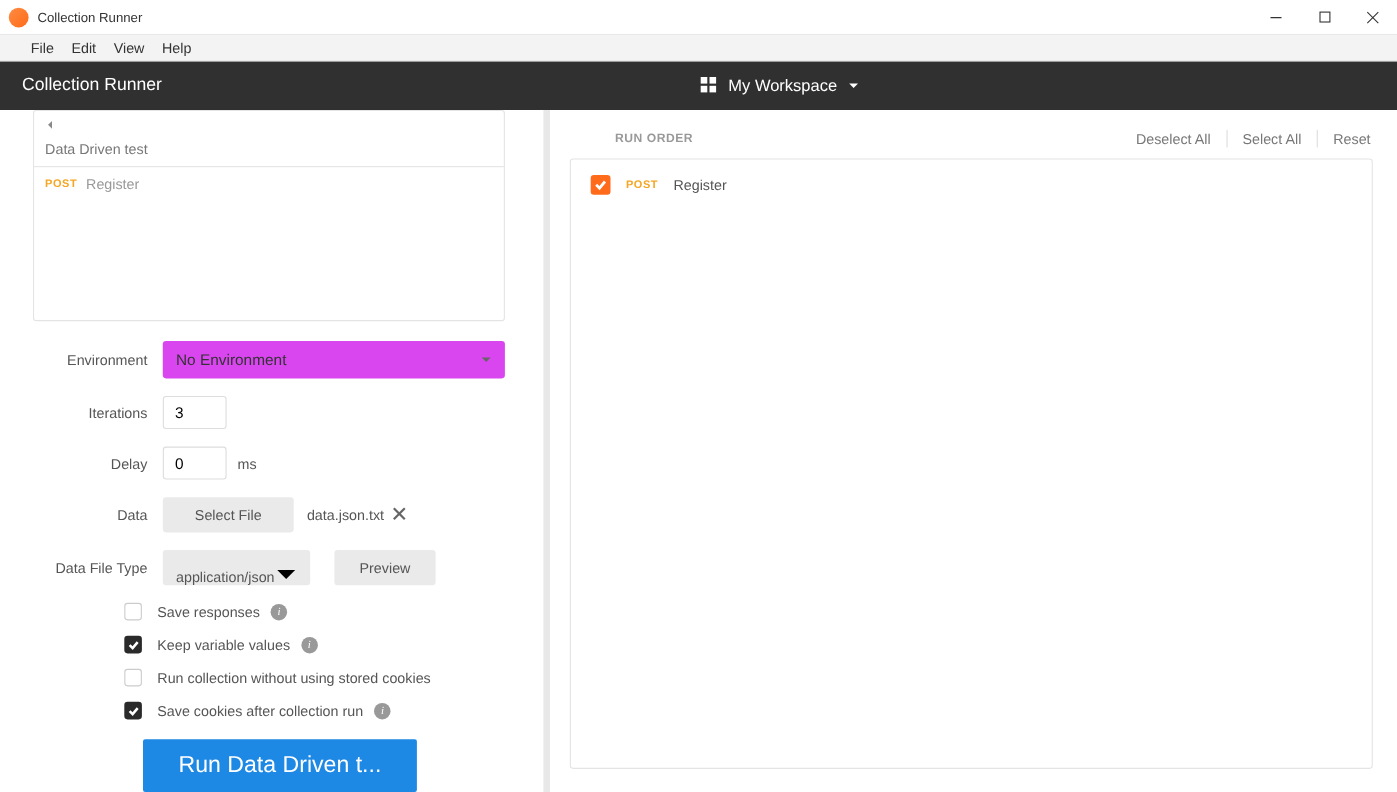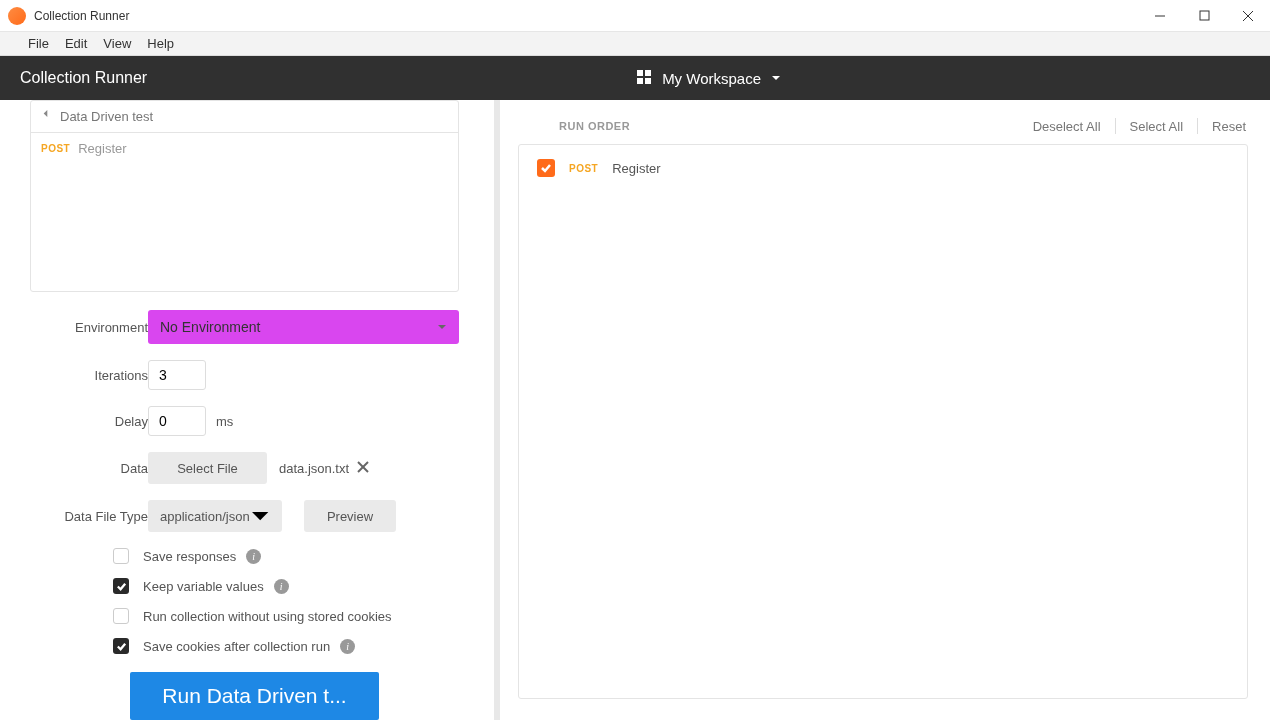--- a/index.html
+++ b/index.html
@@ -23,41 +23,41 @@
 .workspace-chevron svg { width: 10px; height: 10px; fill: #fff; }
 .topbar-right { display: flex; gap: 10px; padding-right: 14px; }
 .topbar-btn { background: #404040; color: #ddd; padding: 8px 14px; font-size: 13px; border-radius: 2px; cursor: pointer; }
 
 .content { display: flex; height: calc(100% - 100px); }
 .leftcol { width: 500px; padding: 0 18px 0 30px; position: relative; }
 .leftcol::after { content: ""; position: absolute; right: 0; top: 0; bottom: 0; width: 6px; background: #e8e8e8; }
 .rightcol { flex: 1; padding: 0 18px; }
 
 .collection-box { border: 1px solid #e4e4e4; border-radius: 3px; margin-top: 0; height: 192px; width: 429px; display: flex; flex-direction: column; }
-.collection-header { padding: 8px 10px; border-bottom: 1px solid #e4e4e4; display: flex; align-items: flex-start; gap: 10px; }
+.collection-header { padding: 8px 10px; border-bottom: 1px solid #e4e4e4; display: flex; align-items: flex-start; gap: 10px; flex-direction: column; }
 .collection-header svg { width: 9px; height: 9px; fill: #888; }
 .collection-header-text { font-size: 13px; color: #777; }
 .collection-body { flex: 1; padding: 8px 10px; }
 .request-row { display: flex; align-items: center; gap: 8px; }
 .method-post { font-size: 10px; font-weight: 700; color: #f5a623; letter-spacing: 0.5px; }
 .request-name { font-size: 13px; color: #999; }
 
 .settings { margin-top: 18px; width: 429px; }
 .row { display: flex; align-items: center; margin-bottom: 16px; }
-.row-label { width: 118px; text-align: right; font-size: 13px; color: #555; }
+.row-label { width: 118px; text-align: right; padding-right: 14px; font-size: 13px; color: #555; }
 .select-env { width: 311px; height: 34px; background: #d946ef; border-radius: 3px; display: flex; align-items: center; padding: 0 12px; justify-content: space-between; cursor: pointer; }
 .select-env-text { font-size: 14px; color: #333; }
 .select-env svg { width: 10px; height: 10px; fill: #666; }
 .num-input { width: 58px; height: 30px; border: 1px solid #ddd; border-radius: 3px; padding: 0 10px; font-size: 14px; }
 .unit { margin-left: 10px; font-size: 13px; color: #555; }
 .file-btn { width: 119px; height: 32px; background: #eaeaea; border-radius: 3px; display: flex; align-items: center; justify-content: center; font-size: 13px; color: #555; cursor: pointer; }
 .file-name { margin-left: 12px; font-size: 13px; color: #555; }
 .file-clear { margin-left: 8px; cursor: pointer; }
 .file-clear svg { width: 12px; height: 12px; stroke: #666; stroke-width: 2; }
-.filetype-select { width: 134px; height: 32px; background: #eaeaea; border-radius: 3px; display: flex; align-items: center; padding: 0 12px; justify-content: space-between; cursor: pointer; }
+.filetype-select { width: 134px; height: 32px; background: #eaeaea; border-radius: 3px; display: flex; align-items: flex-end; padding: 0 12px; justify-content: space-between; cursor: pointer; }
 .filetype-text { font-size: 13px; color: #555; }
 .preview-btn { margin-left: 22px; width: 92px; height: 32px; background: #eaeaea; border-radius: 3px; display: flex; align-items: center; justify-content: center; font-size: 13px; color: #555; cursor: pointer; }
 
 .check-row { display: flex; align-items: center; margin-bottom: 14px; margin-left: 83px; gap: 14px; }
 .checkbox { width: 16px; height: 16px; border-radius: 3px; display: flex; align-items: center; justify-content: center; cursor: pointer; }
 .checkbox.unchecked { border: 1.5px solid #ccc; background: #fff; }
 .checkbox.checked { background: #2a2a2a; }
 .checkbox.checked svg { width: 11px; height: 11px; stroke: #fff; stroke-width: 2.5; fill: none; }
 .check-label { font-size: 13px; color: #555; }
 .info-icon { width: 15px; height: 15px; background: #999; border-radius: 50%; display: flex; align-items: center; justify-content: center; color: #fff; font-size: 10px; font-style: italic; font-family: Georgia, serif; margin-left: -4px; }

